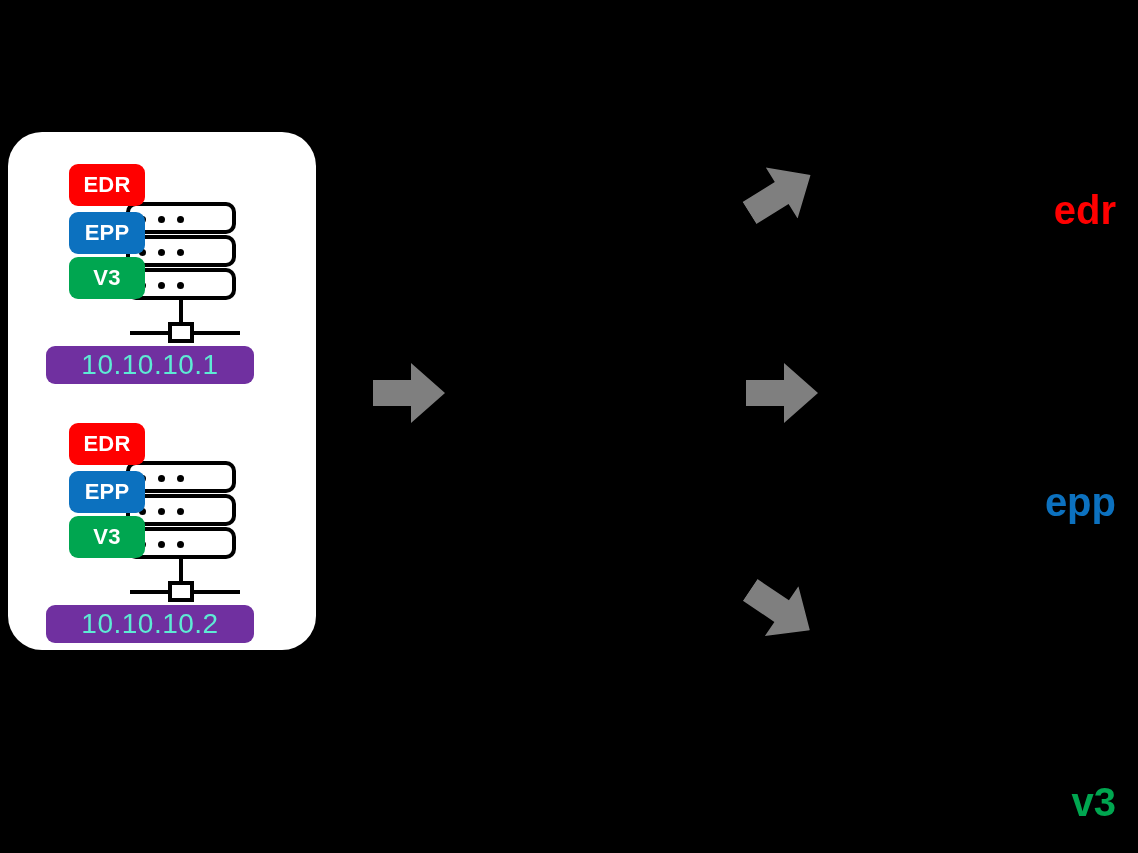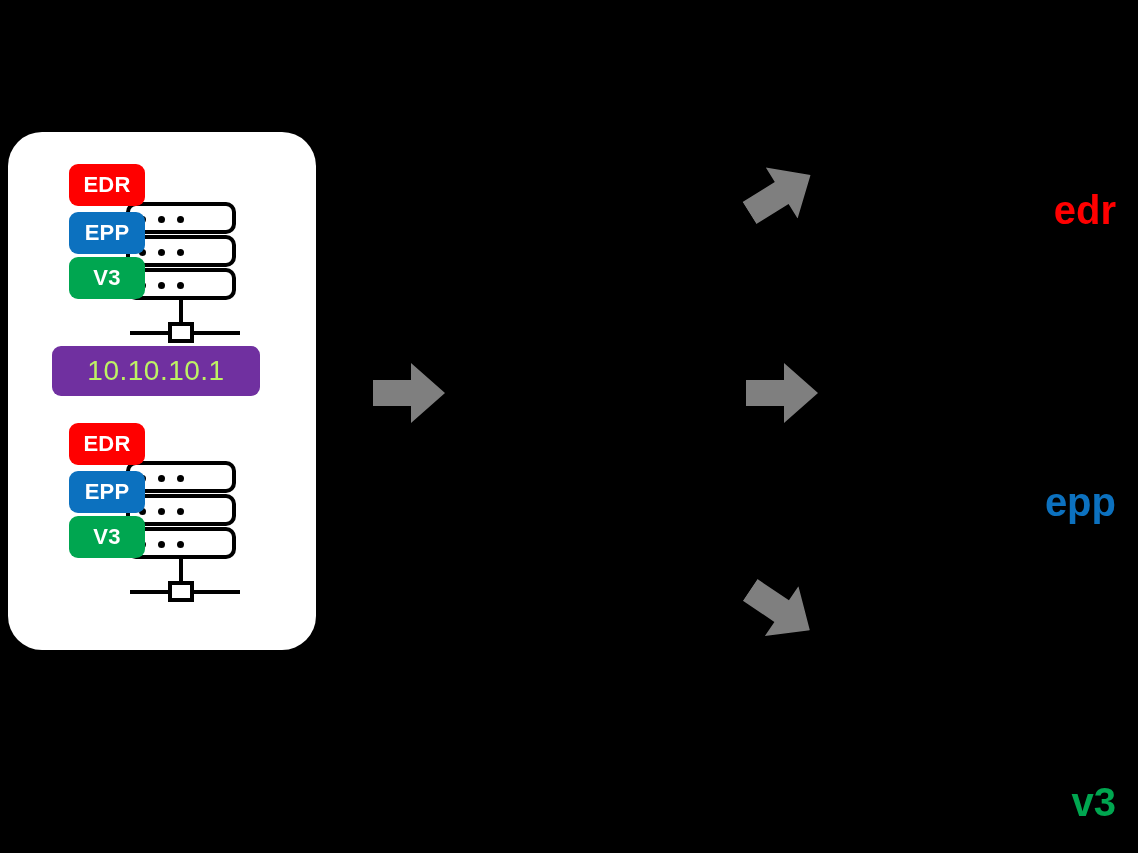--- a/index.html
+++ b/index.html
@@ -116,27 +116,27 @@
     letter-spacing: 0.2px;
     box-sizing: border-box;
   }
   .agent-badge.b-edr { top: 22px;  background: #FF0000; }
   .agent-badge.b-epp { top: 70px;  background: #0C71BF; }
   .agent-badge.b-v3  { top: 115px; background: #00A650; }
 
   
   .ip-pill {
     position: absolute;
-    left: 44px;
+    left: 38px;
     top: 204px;
     width: 208px;
-    height: 50px;
+    height: 38px;
     border-radius: 9px;
     background: #7030A0;
-    color: #bef264;
+    color: #5eead4;
     font-size: 28px;
     display: flex;
     align-items: center;
     justify-content: center;
     letter-spacing: 0.5px;
     box-sizing: border-box;
   }
 
   
   .flow-arrow {
@@ -221,20 +221,21 @@
         </div>
         <div class="rack-stem"></div>
         <div class="rack-bus"></div>
         <div class="rack-node"></div>
       </div>
 
       <div class="agent-badge b-edr">EDR</div>
       <div class="agent-badge b-epp">EPP</div>
       <div class="agent-badge b-v3">V3</div>
 
+      <div class="ip-pill">10.10.10.2</div>
     </div>
 
   </div>
 
   <div class="flow-arrow arrow-a">
     <svg viewBox="0 0 72 60" xmlns="http://www.w3.org/2000/svg" aria-hidden="true">
       <polygon points="0,17 38,17 38,0 72,30 38,60 38,43 0,43" fill="#7F7F7F"></polygon>
     </svg>
   </div>
 

